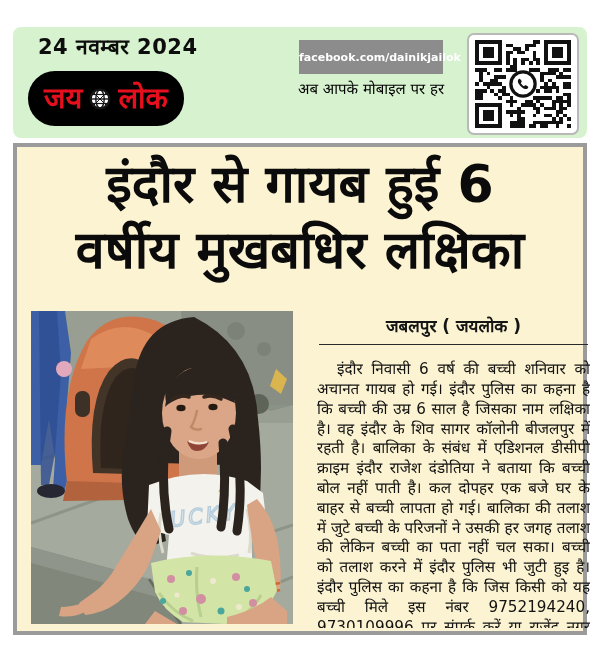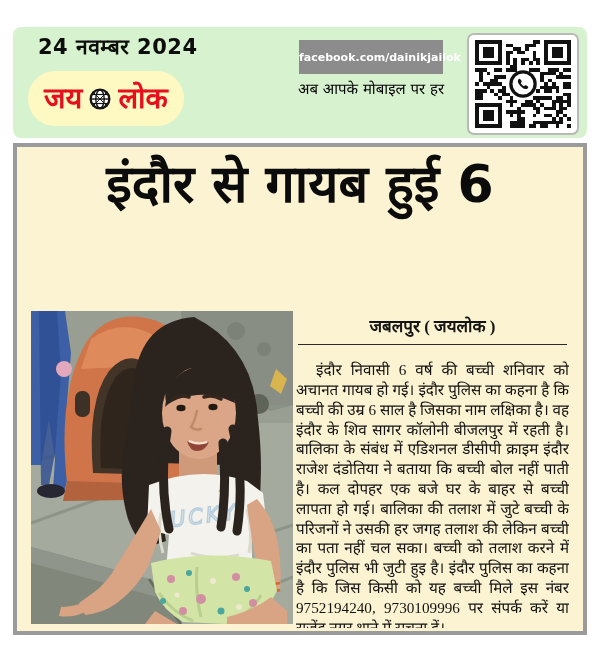--- a/index.html
+++ b/index.html
@@ -12,22 +12,22 @@
   .header-box{
     position:absolute;left:13px;top:27px;width:574px;height:111px;
     background:var(--header-bg,#d7f2ce);border-radius:8px;
   }
   .date{
     position:absolute;left:25px;top:5px;font-size:21px;font-weight:800;
     color:#0d0d0d;letter-spacing:.5px;white-space:nowrap;
   }
   .logo-pill{
     position:absolute;left:15px;top:44px;width:156px;height:55px;
-    background:#fef9c3;border-radius:27px;display:flex;align-items:center;
-    justify-content:center;gap:6px;
+    background:#000000;border-radius:27px;display:flex;align-items:center;
+    justify-content:center;gap:6px;text-decoration:underline;
   }
   .logo-word{color:var(--logo-red,#e60f1e);font-size:29px;font-weight:800;line-height:1;}
   .globe-icon{width:24px;height:24px;display:block;}
   .social-box{
     position:absolute;left:286px;top:13px;width:144px;height:34px;
     background:var(--social-bg,#8c8c8c);color:#ffffff;font-weight:700;
     font-size:11px;line-height:15px;text-align:center;display:flex;
     flex-direction:column;justify-content:center;gap:11px;
   }
   .promo{
@@ -52,21 +52,21 @@
   }
   .headline{
     position:absolute;top:4px;left:0;width:100%;text-align:center;
     font-weight:800;color:#0b0b0b;font-size:52px;line-height:66px;
   }
   .photo-frame{
     position:absolute;left:14px;top:164px;width:262px;height:313px;overflow:hidden;
   }
   .photo-frame svg{display:block;width:262px;height:313px;}
   .right-col{
-    position:absolute;left:279px;top:167px;width:273px;height:314px;overflow:hidden;font-family:Liberation Serif, serif;
+    position:absolute;left:300px;top:167px;width:273px;height:314px;overflow:hidden;
   }
   .byline{text-align:center;font-weight:800;font-size:17px;color:#151515;}
   .byline-rule{border:0;border-top:1.6px solid #2a2a2a;margin:7px 2px 8px 2px;}
   .body-text{
     font-size:15.2px;line-height:19.8px;text-align:justify;
     text-indent:20px;color:#121212;
   }
 </style>
 </head>
 <body>
@@ -390,20 +390,21 @@
         <circle cx="12" cy="12" r="9.2" fill="#ffffff" stroke="#111111" stroke-width="1.6"></circle>
         <path d="M8.1 8.7c.5-1.1 1.4-1.2 1.9-.4l.8 1.1c.3.5.2 1-.2 1.4l-.4.4c.5 1 1.6 2.1 2.6 2.6l.4-.5c.4-.4.9-.5 1.4-.2l1.1.7c.8.5.7 1.4-.3 1.9-1 .5-2.5.2-4.1-1-1.6-1.2-3-3-3.3-4.1-.2-.7-.2-1.4.1-1.9z" fill="#111111"></path>
       </svg>
     </div>
   </div>
 </div>
 
 <div class="article-box">
   <div class="headline">
     <div>इंदौर से गायब हुई 6</div>
+    <div>वर्षीय मुखबधिर लक्षिका</div>
   </div>
 
   <div class="photo-frame">
     <svg viewBox="0 0 262 313">
 
       <rect width="262" height="313" fill="#a4aa9e"></rect>
       <rect width="262" height="112" fill="#989e92"></rect>
 
       <g>
         <rect x="150" y="0" width="112" height="94" fill="#8f958b"></rect>

